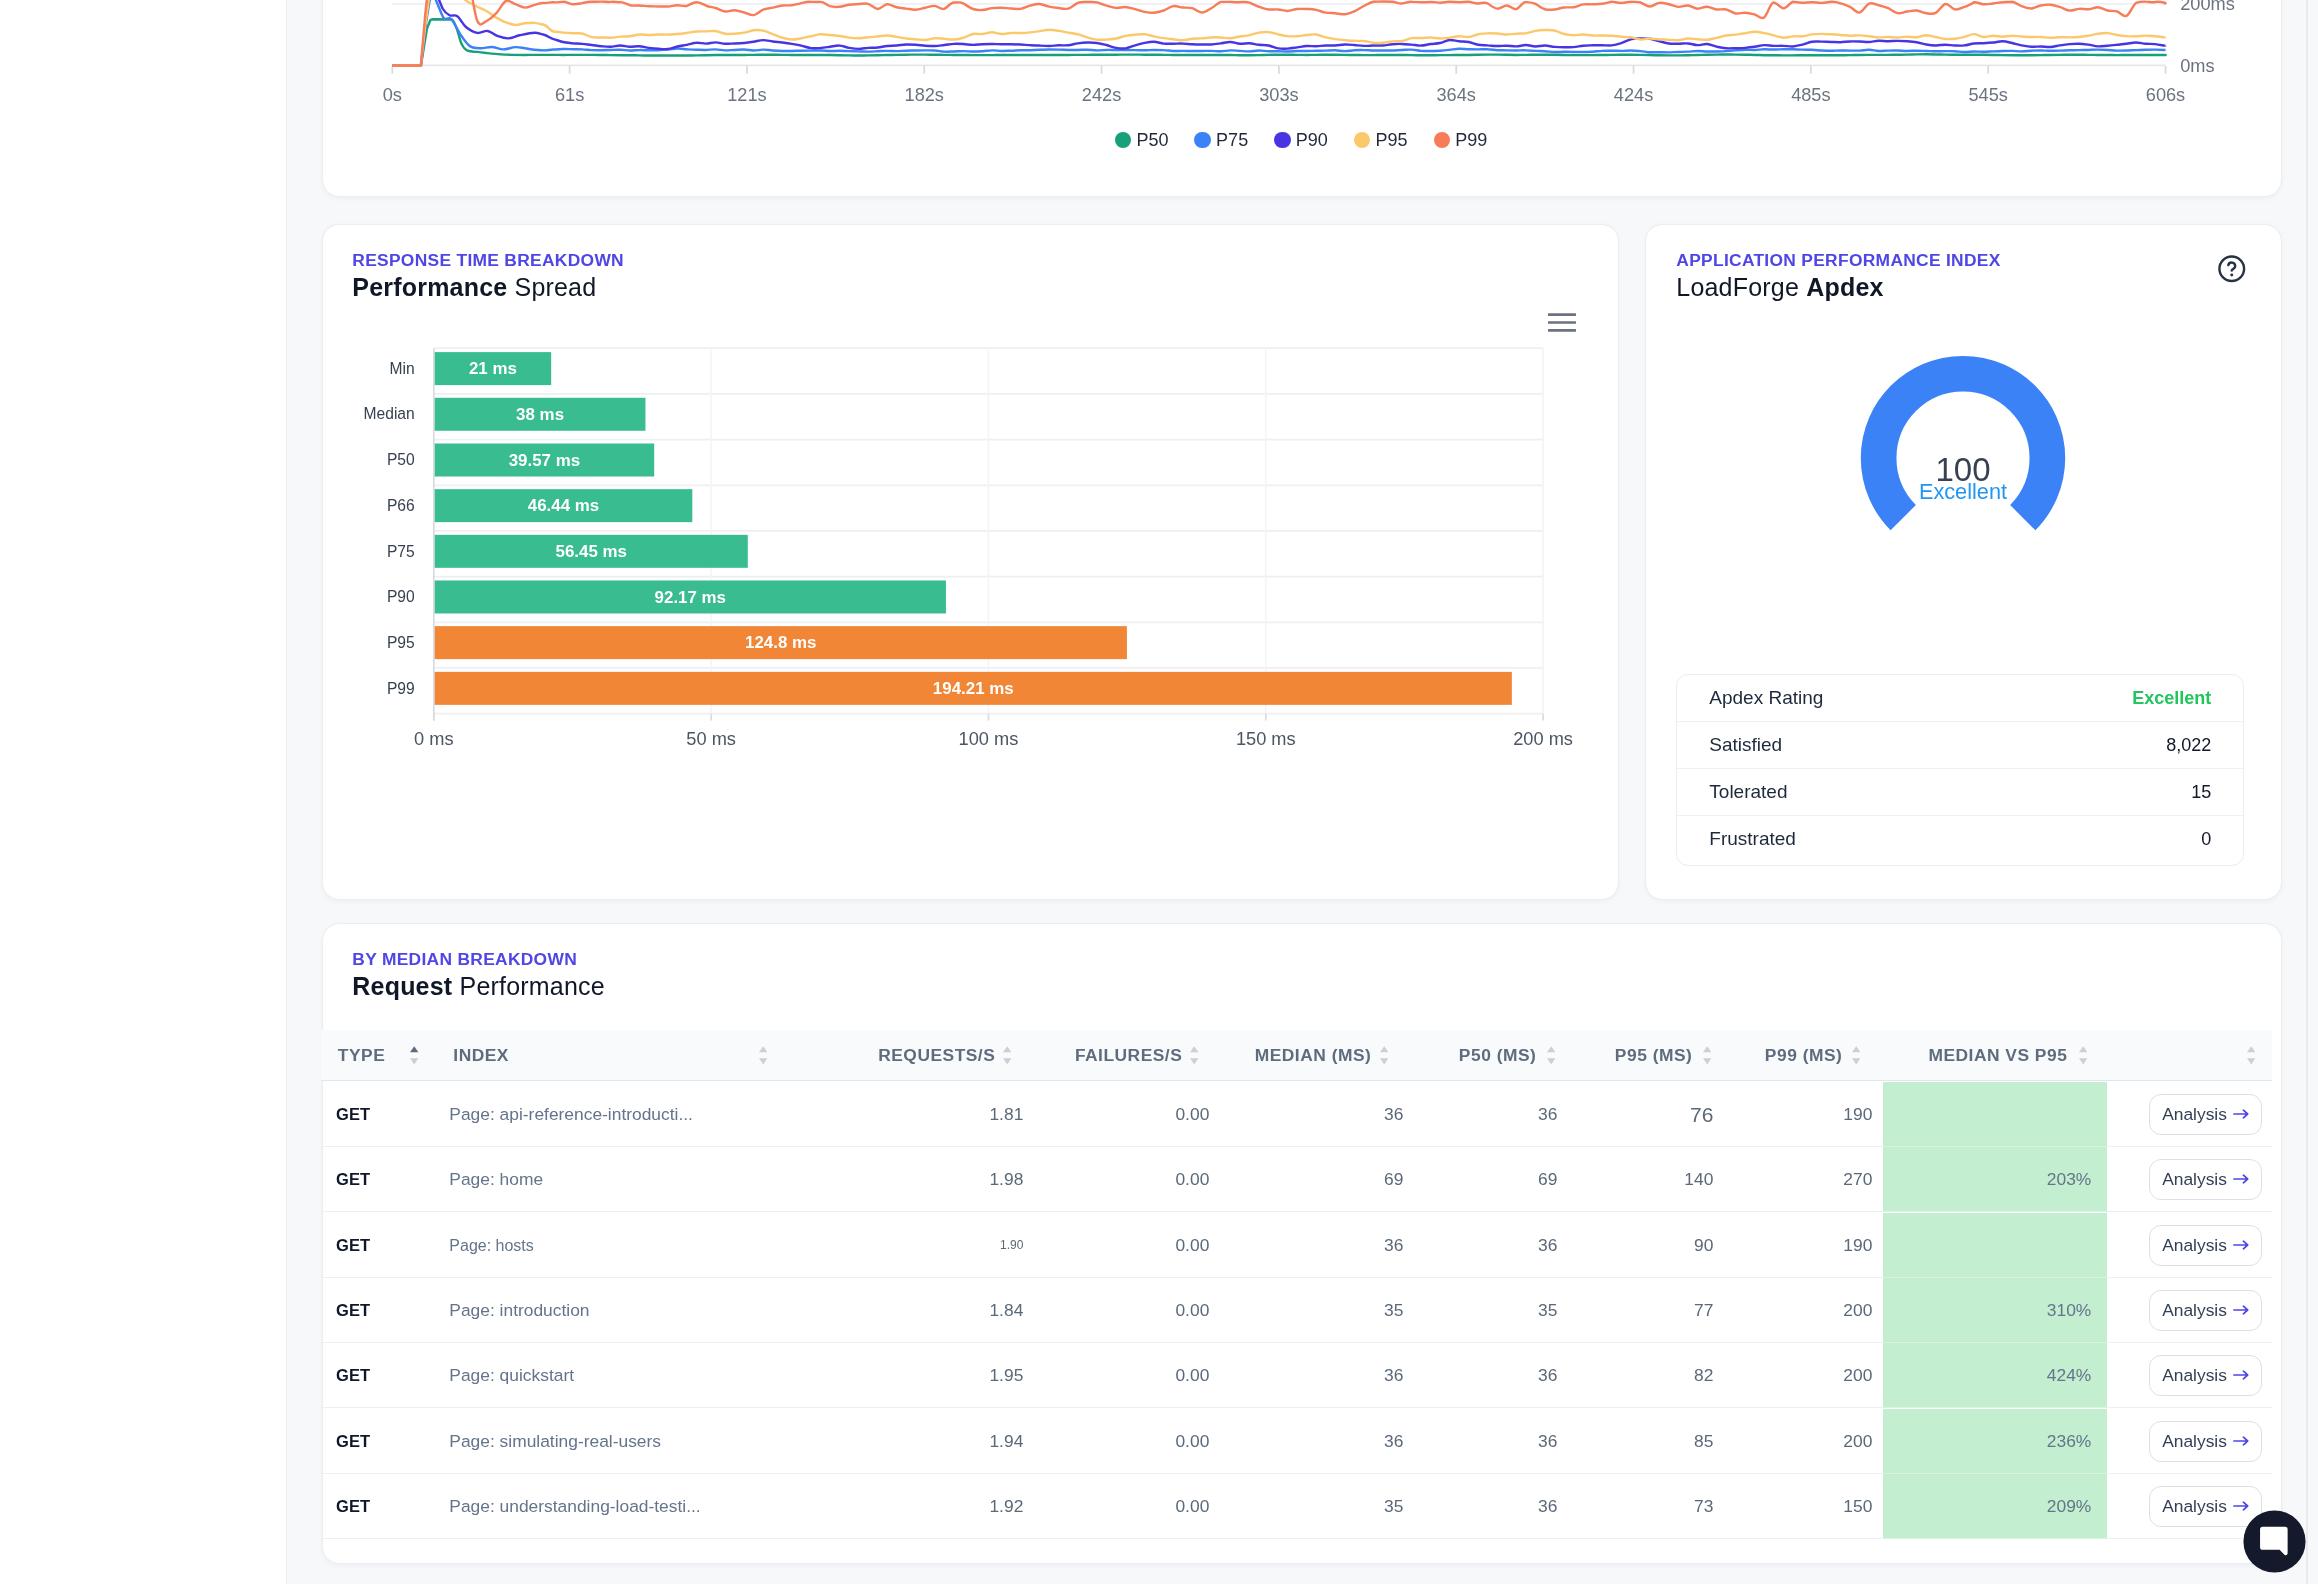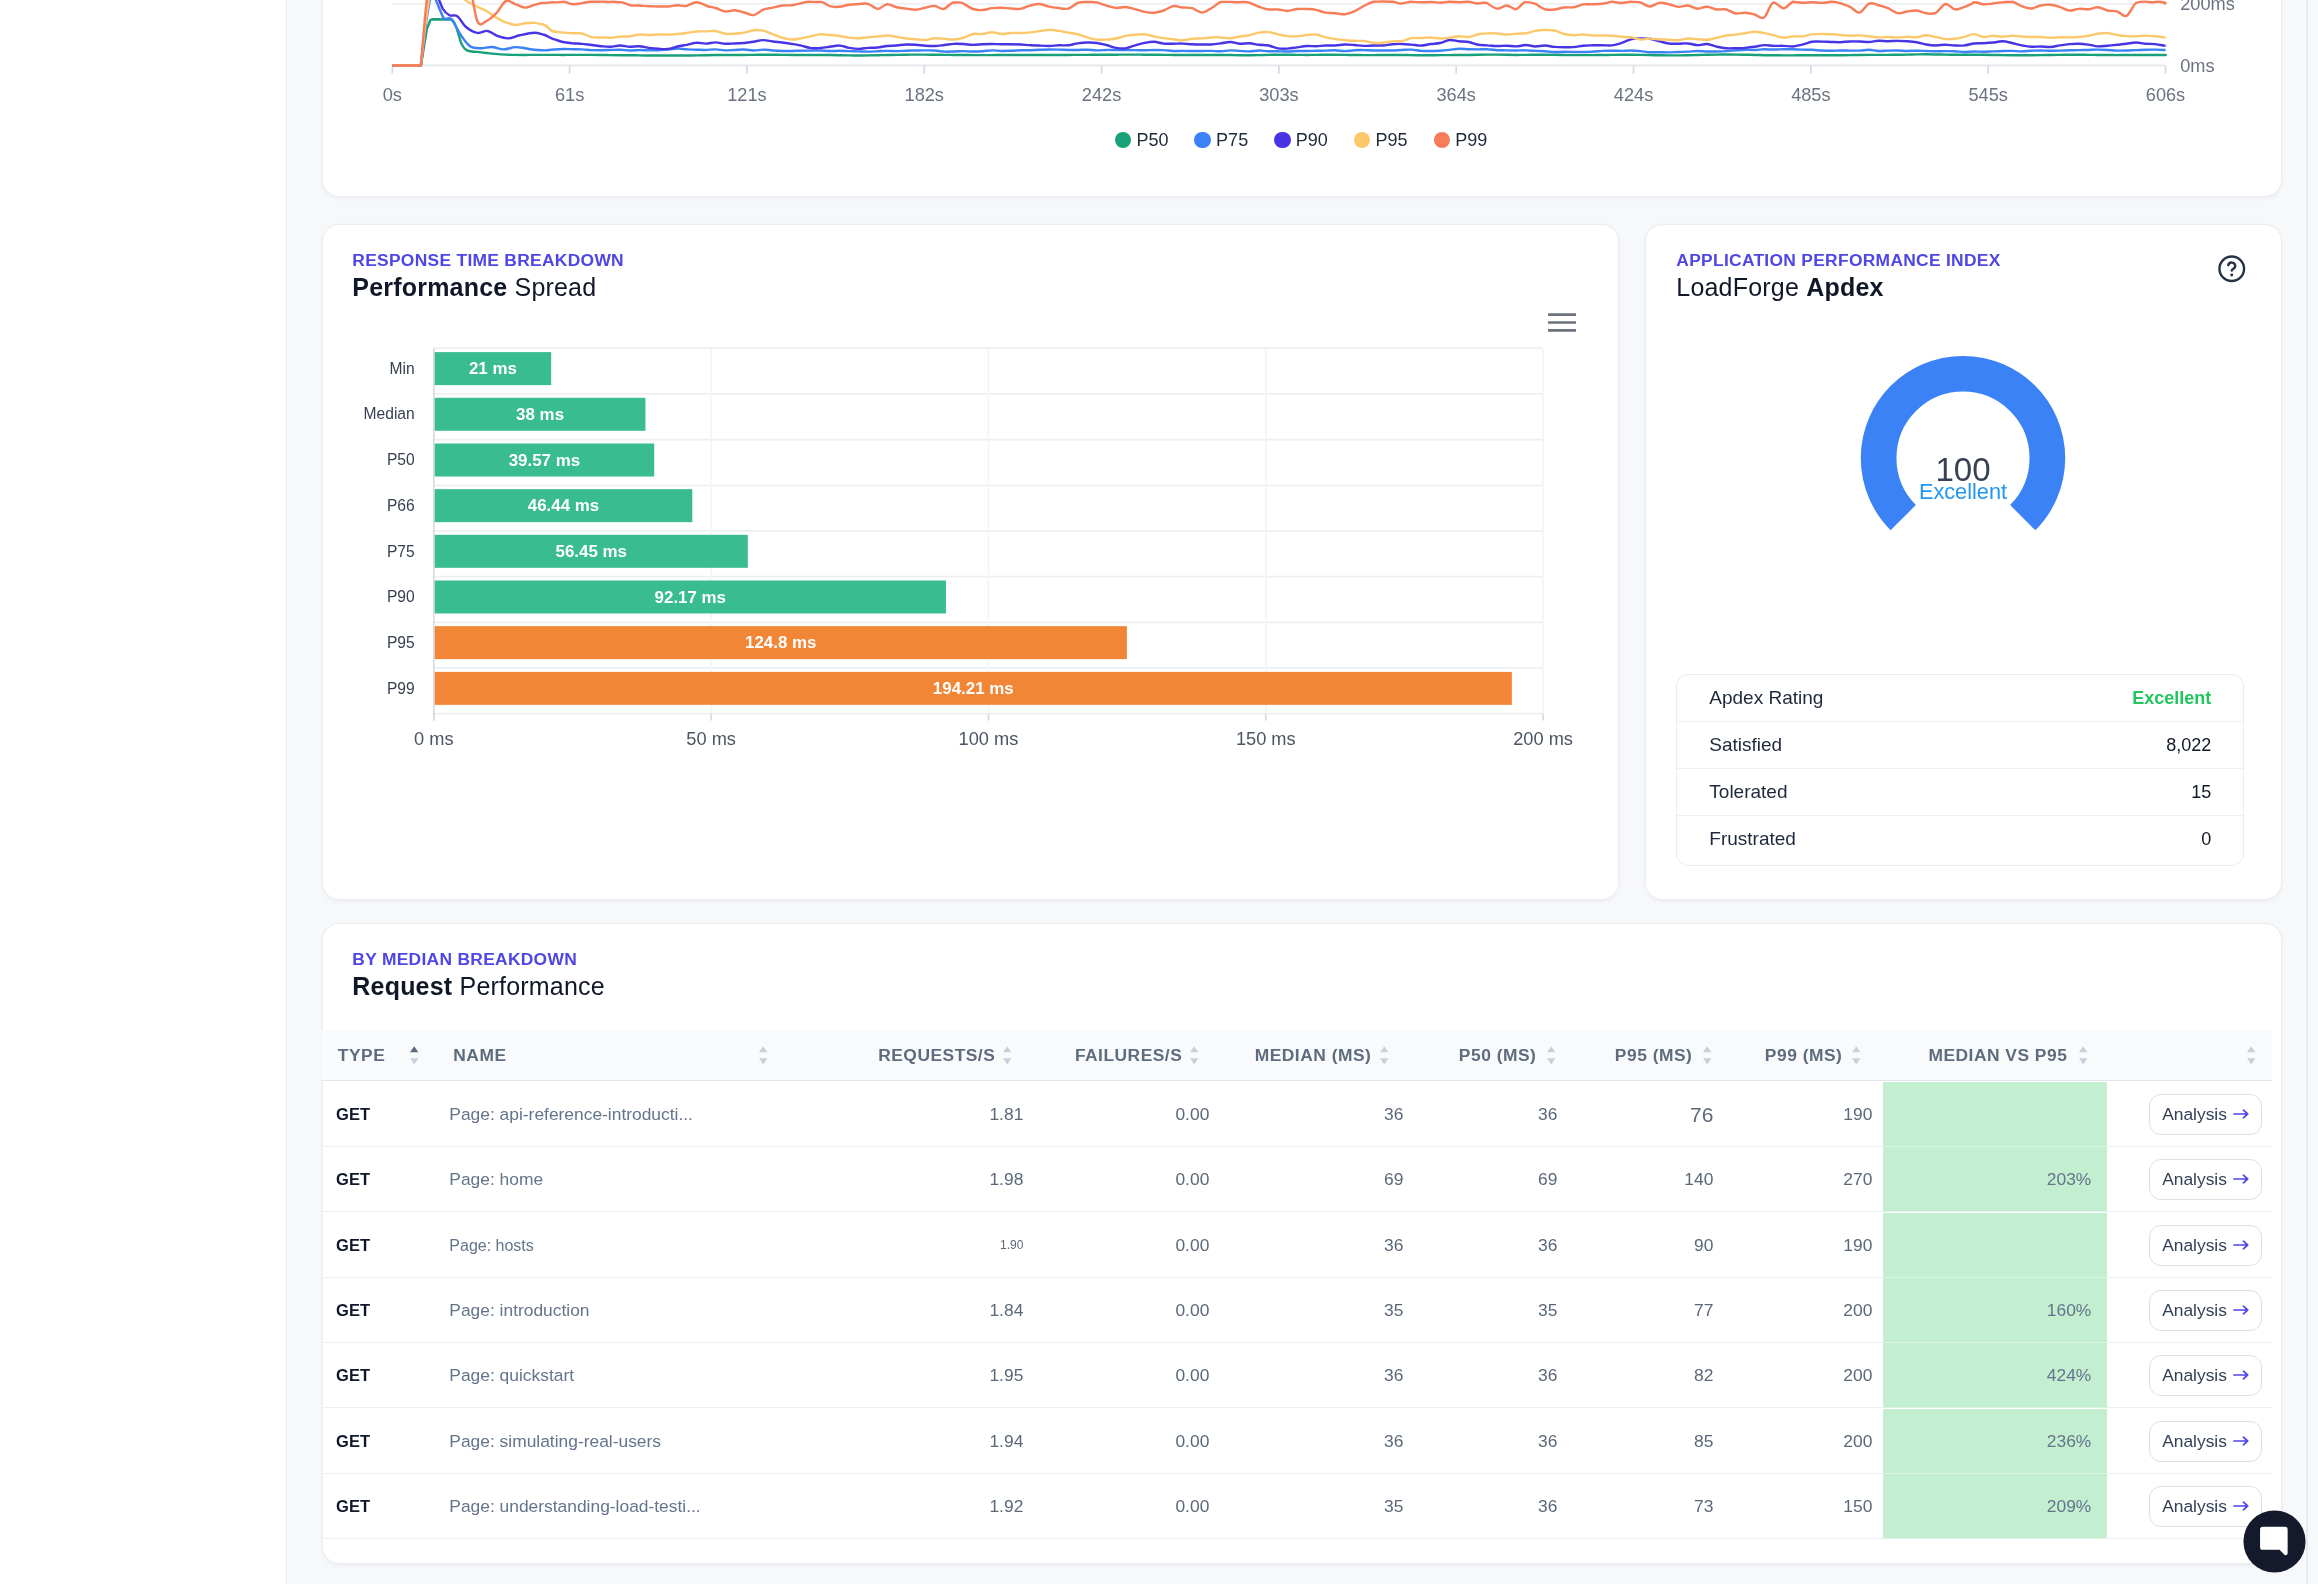--- a/index.html
+++ b/index.html
@@ -165,21 +165,21 @@
 
 <div class="card" id="card4" style="left:322px;top:923px;width:1958px;height:639px;">
   <div class="abs eyebrow" style="left:31px;top:27px;">BY MEDIAN BREAKDOWN</div>
   <div class="abs cardtitle" style="left:31px;top:50px;"><b>Request</b> Performance</div>
   <div class="abs" id="thead" style="left:0;top:108px;width:1951px;height:50px;background:#f8fafc;border-bottom:1.7px solid #e2e6ea;">
       <div class="abs" style="left:16.5px;top:0;height:50px;line-height:50px;font-size:17.4px;font-weight:700;color:#5f6c7d;letter-spacing:0.5px;">TYPE</div>
       <svg class="abs" style="left:88px;top:14px;" width="10.4" height="22.6" viewBox="0 0 12 26">
         <path d="M6 2.5 L10.8 9.5 L1.2 9.5 Z" fill="#5b6b7c"></path>
         <path d="M6 23.5 L10.8 16.5 L1.2 16.5 Z" fill="#c8d0da"></path>
       </svg>
-      <div class="abs" style="left:132px;top:0;height:50px;line-height:50px;font-size:17.4px;font-weight:700;color:#5f6c7d;letter-spacing:0.5px;">NAME</div>
+      <div class="abs" style="left:132px;top:0;height:50px;line-height:50px;font-size:17.4px;font-weight:700;color:#5f6c7d;letter-spacing:0.5px;">INDEX</div>
       <svg class="abs" style="left:437px;top:14px;" width="10.4" height="22.6" viewBox="0 0 12 26">
         <path d="M6 2.5 L10.8 9.5 L1.2 9.5 Z" fill="#c8d0da"></path>
         <path d="M6 23.5 L10.8 16.5 L1.2 16.5 Z" fill="#c8d0da"></path>
       </svg>
       <div class="abs" style="left:327px;width:347px;text-align:right;top:0;height:50px;line-height:50px;font-size:17.4px;font-weight:700;color:#5f6c7d;letter-spacing:0.5px;">REQUESTS/S</div>
       <svg class="abs" style="left:681px;top:14px;" width="10.4" height="22.6" viewBox="0 0 12 26">
         <path d="M6 2.5 L10.8 9.5 L1.2 9.5 Z" fill="#c8d0da"></path>
         <path d="M6 23.5 L10.8 16.5 L1.2 16.5 Z" fill="#c8d0da"></path>
       </svg>
       <div class="abs" style="left:514px;width:347px;text-align:right;top:0;height:50px;line-height:50px;font-size:17.4px;font-weight:700;color:#5f6c7d;letter-spacing:0.5px;">FAILURES/S</div>
@@ -274,21 +274,21 @@
           <div style="position:absolute;left:0;bottom:0;width:100%;height:1.7px;background:#daf2e1;"></div>
         </div>
         <div class="abs" style="left:14.8px;top:0;height:65px;line-height:65px;font-size:16.5px;font-weight:700;color:#0f172a;">GET</div>
         <div class="abs" style="left:128px;top:0;height:65px;line-height:65px;font-size:17.4px;color:#64748b;">Page: introduction</div>
         <div class="abs" style="left:442px;width:260px;text-align:right;top:0;height:65px;line-height:65px;font-size:17.4px;color:#5b6878;font-weight:400;">1.84</div>
         <div class="abs" style="left:628px;width:260px;text-align:right;top:0;height:65px;line-height:65px;font-size:17.4px;color:#5b6878;font-weight:400;">0.00</div>
         <div class="abs" style="left:822px;width:260px;text-align:right;top:0;height:65px;line-height:65px;font-size:17.4px;color:#5b6878;font-weight:400;">35</div>
         <div class="abs" style="left:976px;width:260px;text-align:right;top:0;height:65px;line-height:65px;font-size:17.4px;color:#5b6878;font-weight:400;">35</div>
         <div class="abs" style="left:1132px;width:260px;text-align:right;top:0;height:65px;line-height:65px;font-size:17.4px;color:#5b6878;font-weight:400;">77</div>
         <div class="abs" style="left:1291px;width:260px;text-align:right;top:0;height:65px;line-height:65px;font-size:17.4px;color:#5b6878;font-weight:400;">200</div>
-        <div class="abs" style="left:1510px;width:260px;text-align:right;top:0;height:65px;line-height:65px;font-size:17.4px;color:#64748b;font-weight:400;">160%</div>
+        <div class="abs" style="left:1510px;width:260px;text-align:right;top:0;height:65px;line-height:65px;font-size:17.4px;color:#64748b;font-weight:400;">310%</div>
         <div class="abs" style="left:1828px;top:11.4px;width:111px;height:39px;border:1.7px solid #dbe0e8;border-radius:12px;display:flex;align-items:center;justify-content:center;gap:6px;font-size:17.4px;color:#334155;background:#fff;">Analysis <svg width="16.5" height="12" viewBox="0 0 19 14" style="flex:0 0 auto;">
             <path d="M1 7 H16.5 M12 2.6 L17 7 L12 11.4" fill="none" stroke="#4f46e5" stroke-width="2" stroke-linecap="round" stroke-linejoin="round"></path>
           </svg></div>
       </div>
       <div class="abs" style="left:0;top:261px;width:1951px;height:65px;border-bottom:1.7px solid #eceff3;box-sizing:border-box;">
         <div class="abs" style="left:1562px;top:0;width:224px;height:65px;background:#c3efd0;">
           <div style="position:absolute;left:0;bottom:0;width:100%;height:1.7px;background:#daf2e1;"></div>
         </div>
         <div class="abs" style="left:14.8px;top:0;height:65px;line-height:65px;font-size:16.5px;font-weight:700;color:#0f172a;">GET</div>
         <div class="abs" style="left:128px;top:0;height:65px;line-height:65px;font-size:17.4px;color:#64748b;">Page: quickstart</div>

